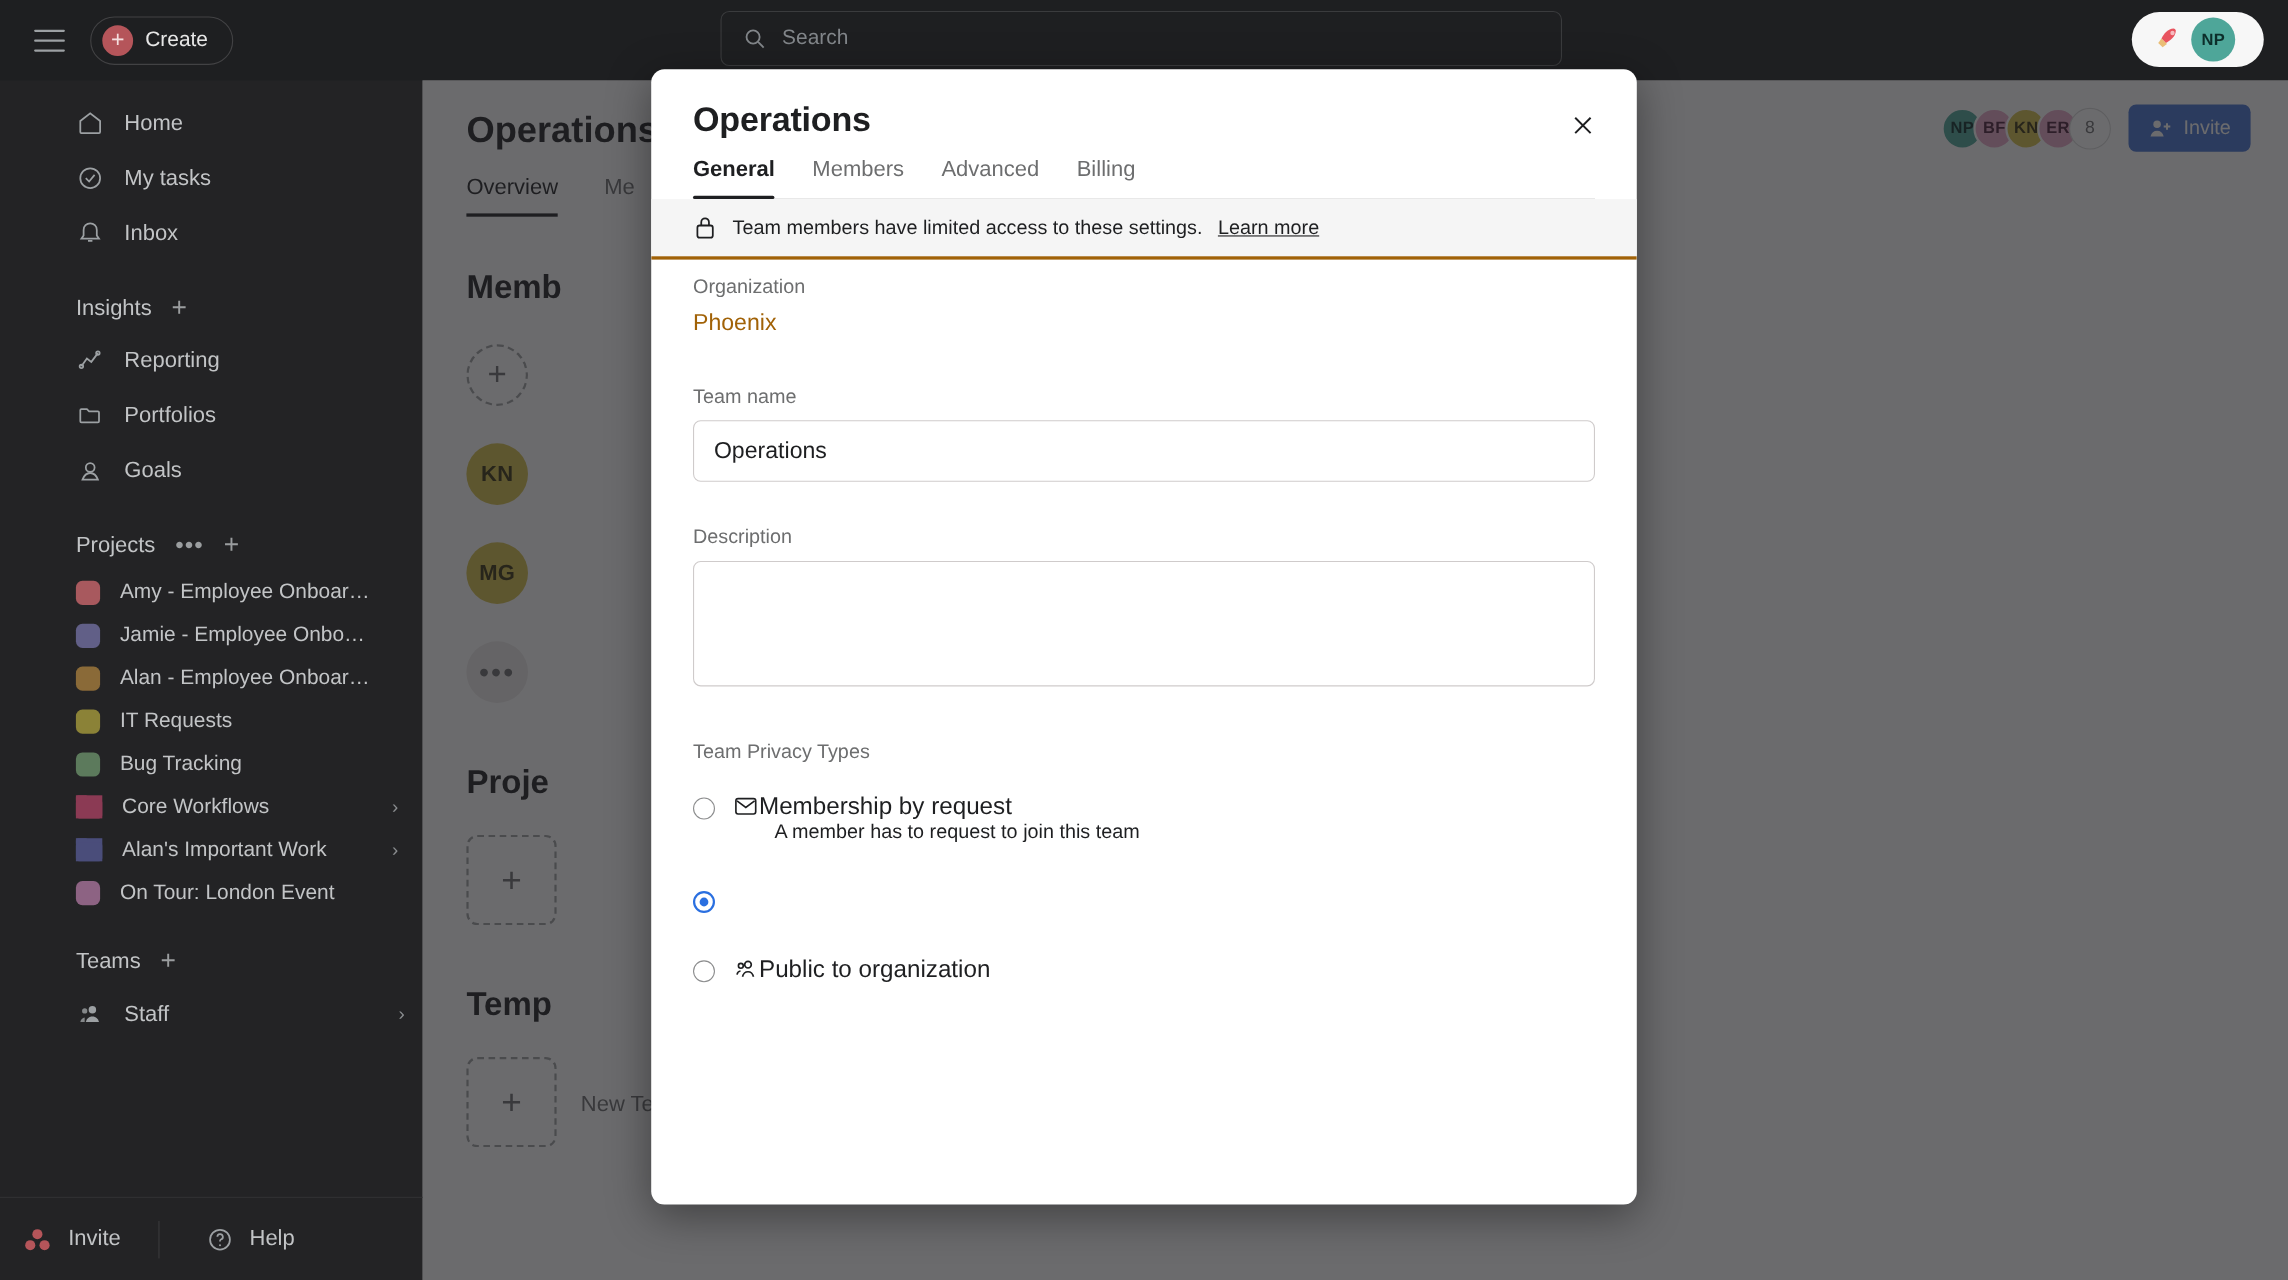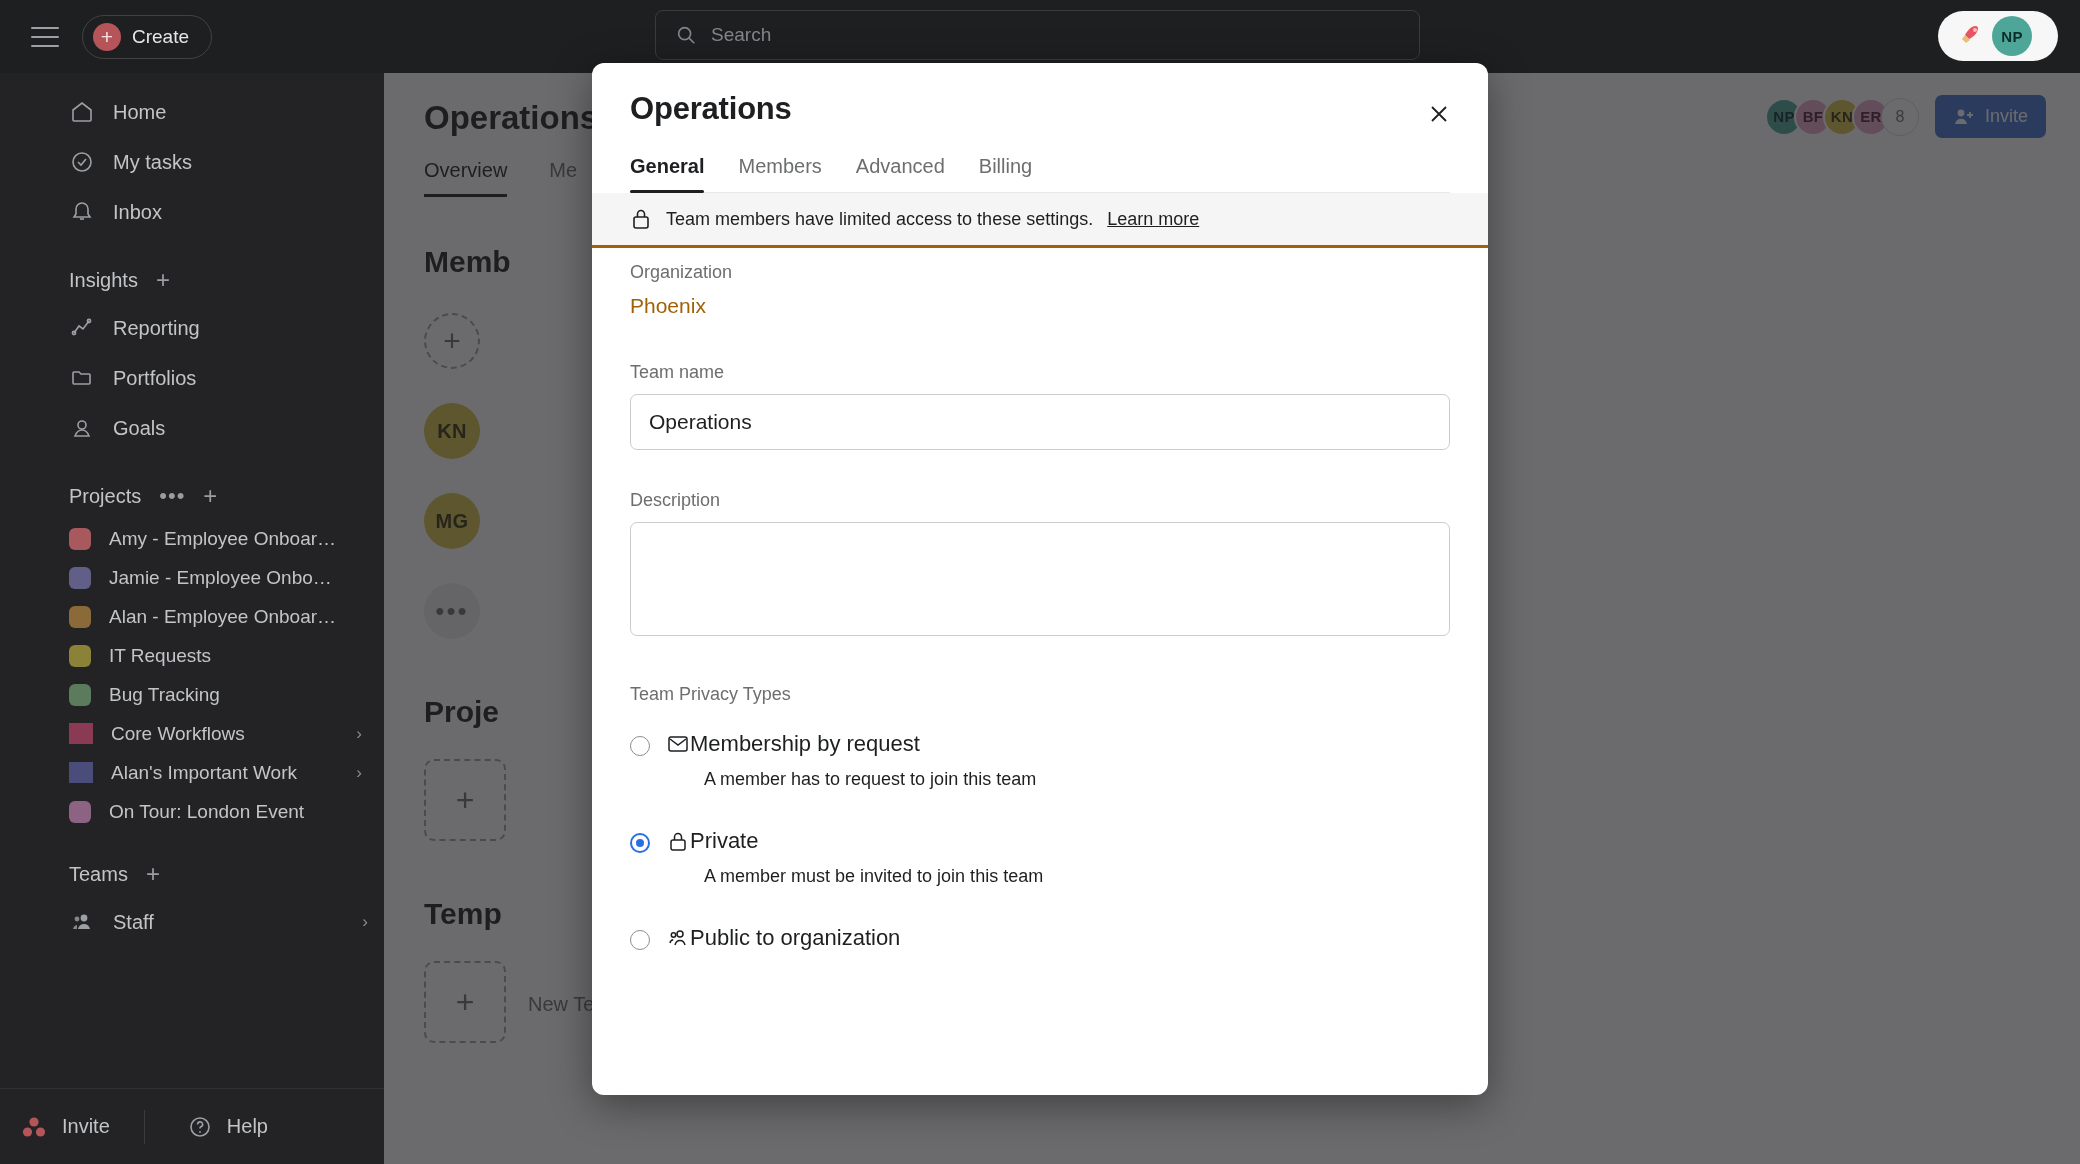--- a/index.html
+++ b/index.html
@@ -207,21 +207,21 @@
     display: flex; flex-direction: column;
   }
   .m-head { padding: 28px 38px 0 38px; position: relative; flex: 0 0 auto; }
   .m-title { font-size: 31px; font-weight: 700; color: #1e1f21; letter-spacing: -.2px; }
   .m-close {
     position: absolute; right: 32px; top: 34px;
     width: 34px; height: 34px;
     display: flex; align-items: center; justify-content: center;
     cursor: pointer;
   }
-  .m-tabs { display: flex; gap: 34px; margin-top: 28px; border-bottom: 1px solid #e8e8e8; }
+  .m-tabs { display: flex; gap: 34px; margin-top: 16px; border-bottom: 1px solid #e8e8e8; }
   .m-tab {
     font-size: 20px; color: #6d6e6f; padding-bottom: 14px; cursor: pointer;
     position: relative;
   }
   .m-tab.active { color: #1e1f21; font-weight: 600; }
   .m-tab.active::after {
     content:''; position: absolute; left: 0; right: 0; bottom: -1px;
     height: 3px; background: #1e1f21; border-radius: 2px;
   }
 
@@ -266,21 +266,21 @@
     position: relative;
   }
   .radio.on { border-color: #2a6fe0; border-width: 2px; }
   .radio.on::after {
     content: ''; position: absolute; left: 4px; top: 4px;
     width: 8px; height: 8px; border-radius: 50%; background: #2a6fe0;
   }
   .radio-main { display: flex; align-items: center; }
   .radio-ico { width: 24px; height: 24px; flex: 0 0 auto; }
   .radio-label { font-size: 22px; color: #1e1f21; }
-  .radio-desc { font-size: 18px; color: #1e1f21; margin-top: 12px; margin-left: 38px; }
+  .radio-desc { font-size: 18px; color: #1e1f21; margin-top: 0; margin-left: 38px; }
 </style>
 </head>
 <body>
 
 <div class="app">
 
   <div class="topbar">
     <div class="hamburger">
       <span></span>
         <span></span>
@@ -565,30 +565,20 @@
                 <span class="radio-label">Membership by request</span>
               </div>
               <div class="radio-desc">A member has to request to join this team</div>
             </div>
           </div>
         </div>
 
         <div>
           <div class="radio-row" style="margin-top:38px">
             <span class="radio on"></span>
-            <div>
-              <div class="radio-main">
-                <svg class="radio-ico" viewBox="0 0 24 24" fill="none" stroke="#1e1f21" stroke-width="1.5">
-                  <rect x="5" y="11" width="14" height="10" rx="2"></rect>
-                    <path d="M8.5 11V8a3.5 3.5 0 0 1 7 0v3"></path>
-                </svg>
-                <span class="radio-label">Private</span>
-              </div>
-              <div class="radio-desc">A member must be invited to join this team</div>
-            </div>
           </div>
         </div>
 
         <div>
           <div class="radio-row" style="margin-top:38px">
             <span class="radio"></span>
             <div>
               <div class="radio-main">
                 <svg class="radio-ico" viewBox="0 0 24 24" fill="none" stroke="#1e1f21" stroke-width="1.5">
                   <circle cx="14" cy="8" r="3"></circle>

